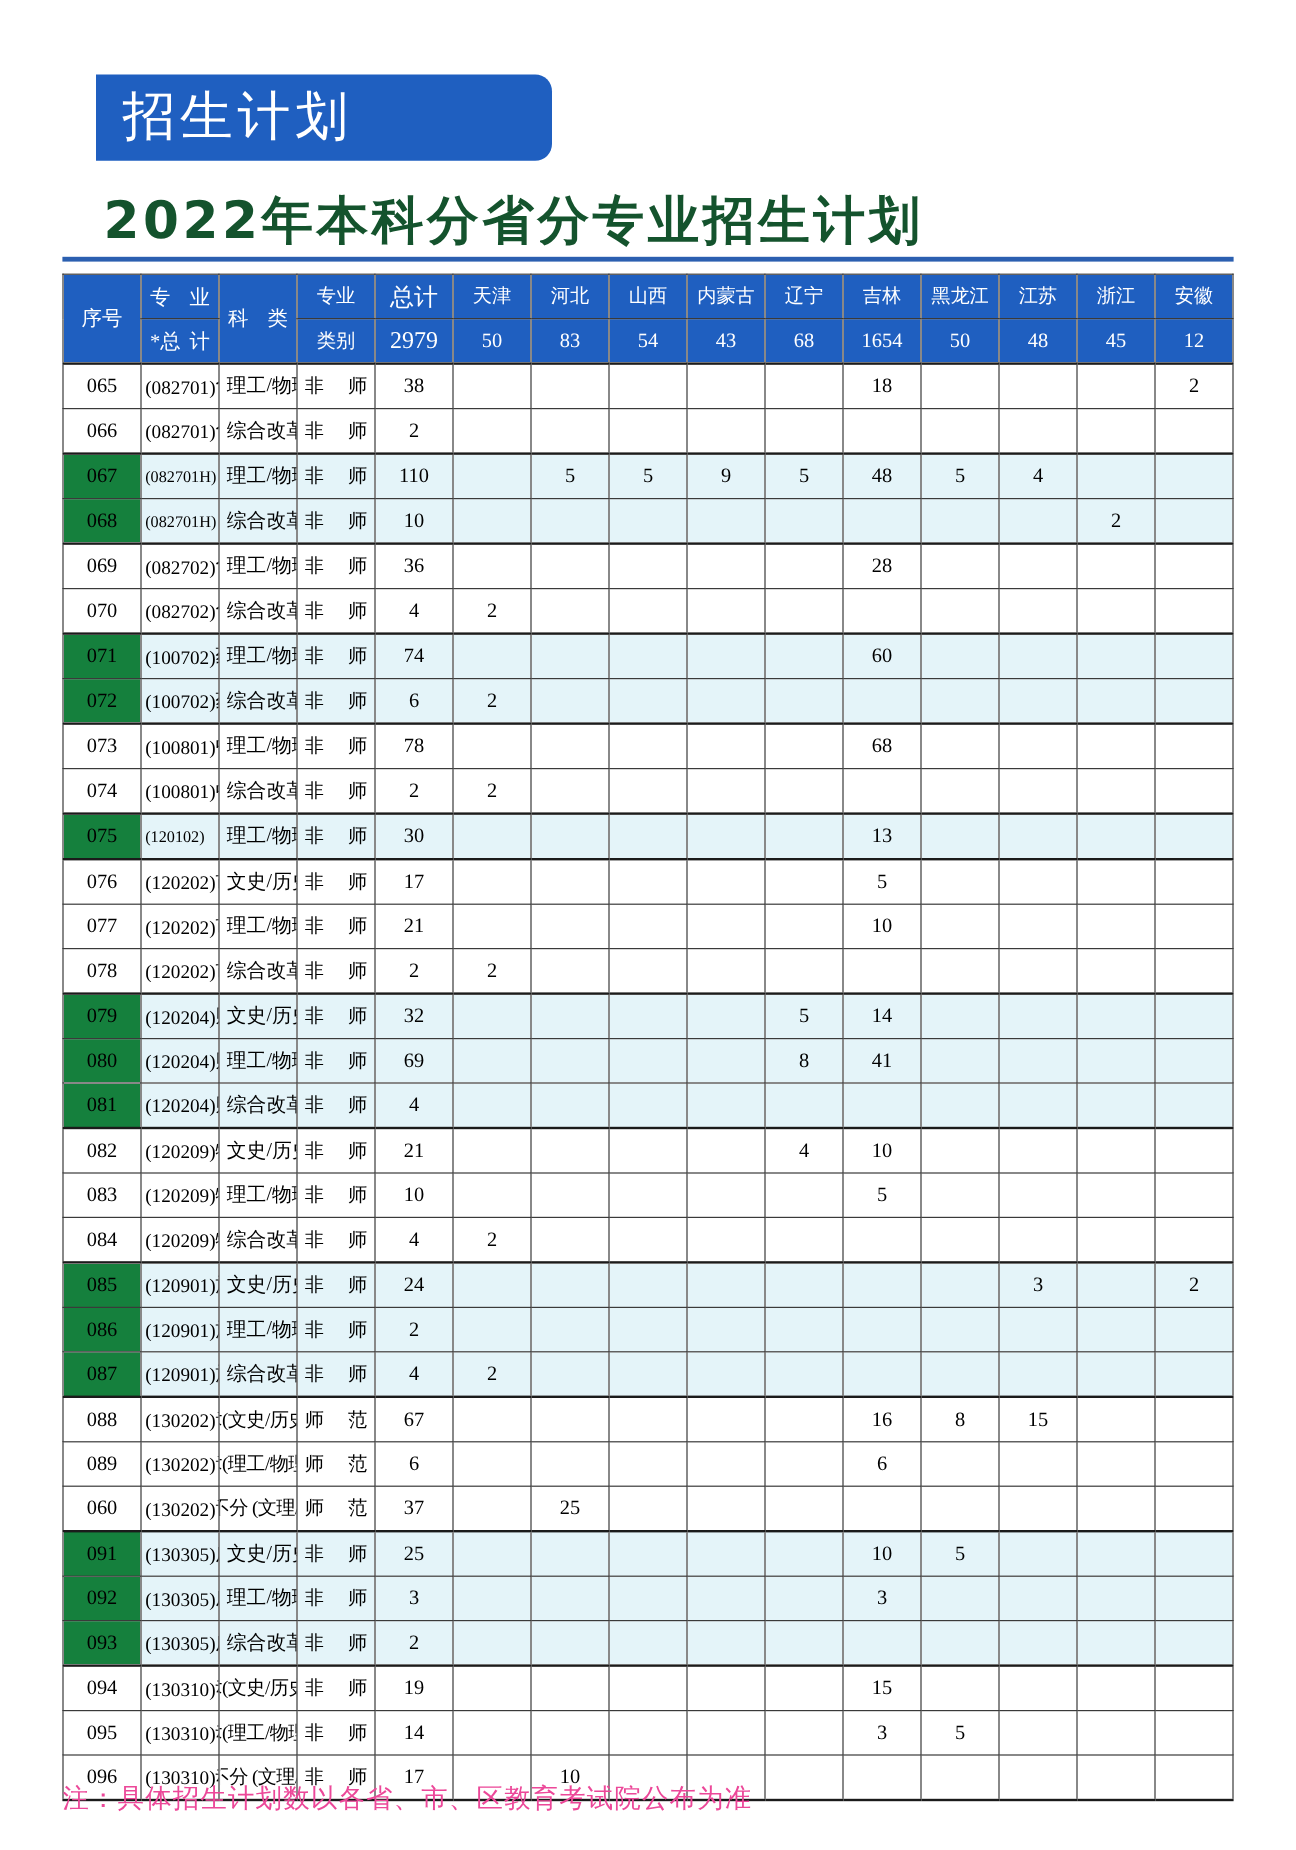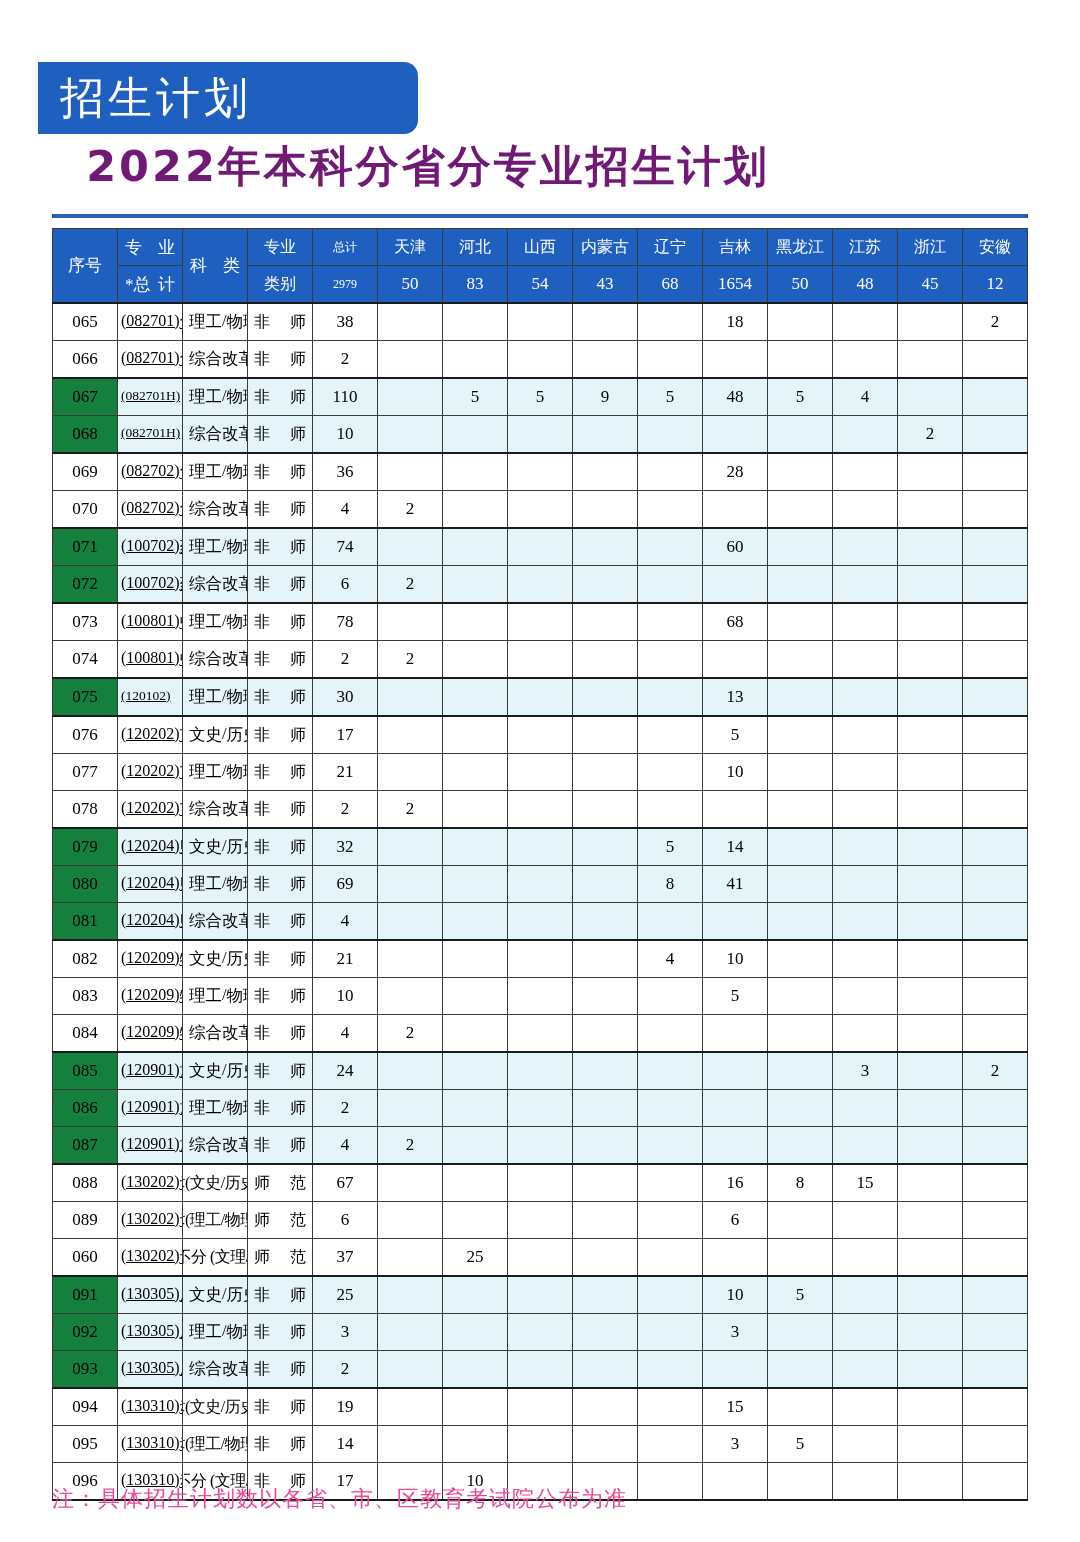--- a/index.html
+++ b/index.html
@@ -13,38 +13,39 @@
   }
   
   .badge-wrap{position:absolute;left:38px;top:62px;}
   .badge{
     width:380px;height:72px;
     background:#1f5fc0;
     border-radius:0 14px 14px 0;
     display:flex;align-items:center;
     box-sizing:border-box;
     padding-left:22px;
+    margin-left:42px;
   }
   .badge-text{
     color:#ffffff;
     font-size:44px;
     letter-spacing:4px;
     font-family:"DejaVu Sans","Liberation Sans",sans-serif;
     font-weight:400;
     line-height:1;
   }
   
   .doc-title{
-    position:absolute;left:0;top:144px;width:856px;
+    position:absolute;left:0;top:162px;width:856px;
     text-align:center;
     font-size:43px;
     letter-spacing:3px;
     font-family:"DejaVu Sans","Liberation Sans",sans-serif;
     font-weight:700;
-    color:#701a75;
+    color:#14532d;
     line-height:1.05;
   }
   .title-rule{
     position:absolute;left:52px;top:214px;width:976px;height:4px;
     background:#2b5fb0;
   }
   
   .tbl-wrap{position:absolute;left:52px;top:228px;width:976px;}
   table.plan{
     border-collapse:collapse;
@@ -63,41 +64,41 @@
   }
   
   thead td{
     background:#1f5fc0;
     color:#ffffff;
     font-size:17px;
     border:1px solid #14316b;
     font-family:"Liberation Serif","DejaVu Serif",serif;
   }
   thead td.hd-num{font-size:17px;}
-  thead td.hd-total{font-size:12px;margin-left:28px;}
+  thead td.hd-total{font-size:20px;margin-left:28px;}
   thead td.hd-small{font-size:16px;}
   
   .spread{
     display:flex;justify-content:space-between;
     padding:0 7px;box-sizing:border-box;width:100%;
   }
   
   tbody td{background:#ffffff;}
   tr.sh td{background:#e4f4f9;}
   tr.sh td.c-idx{background:#15803d;}
   td.c-idx{width:52px;font-size:17px;margin-top:27px;}
   td.c-major{width:182px;text-align:left;font-size:16px;}
   td.c-kelei{width:175px;font-size:16px;}
   td.c-type{width:50px;font-size:16px;}
   td.c-total{width:52px;font-size:17px;}
   td.c-prov{width:50px;font-size:17px;}
   
   .maj{
-    display:flex;align-items:flex-start;width:100%;box-sizing:border-box;
-    padding:0 3px;font-size:16px;text-decoration:underline;
+    display:flex;align-items:flex-end;width:100%;box-sizing:border-box;
+    padding:0 3px;font-size:16px;
   }
   .maj .code{flex:0 0 auto;}
   .maj .name{flex:1 1 auto;display:flex;justify-content:space-between;}
   .maj.tight{font-size:13.5px;letter-spacing:0;gap:16px;}
   .maj.tight .name{justify-content:flex-start;}
   .kel{
     display:flex;justify-content:space-between;width:100%;
     box-sizing:border-box;padding:0 6px;font-size:16.5px;
   }
   .kel.nospread{justify-content:center;padding:0 2px;font-size:16px;letter-spacing:-0.5px;}

